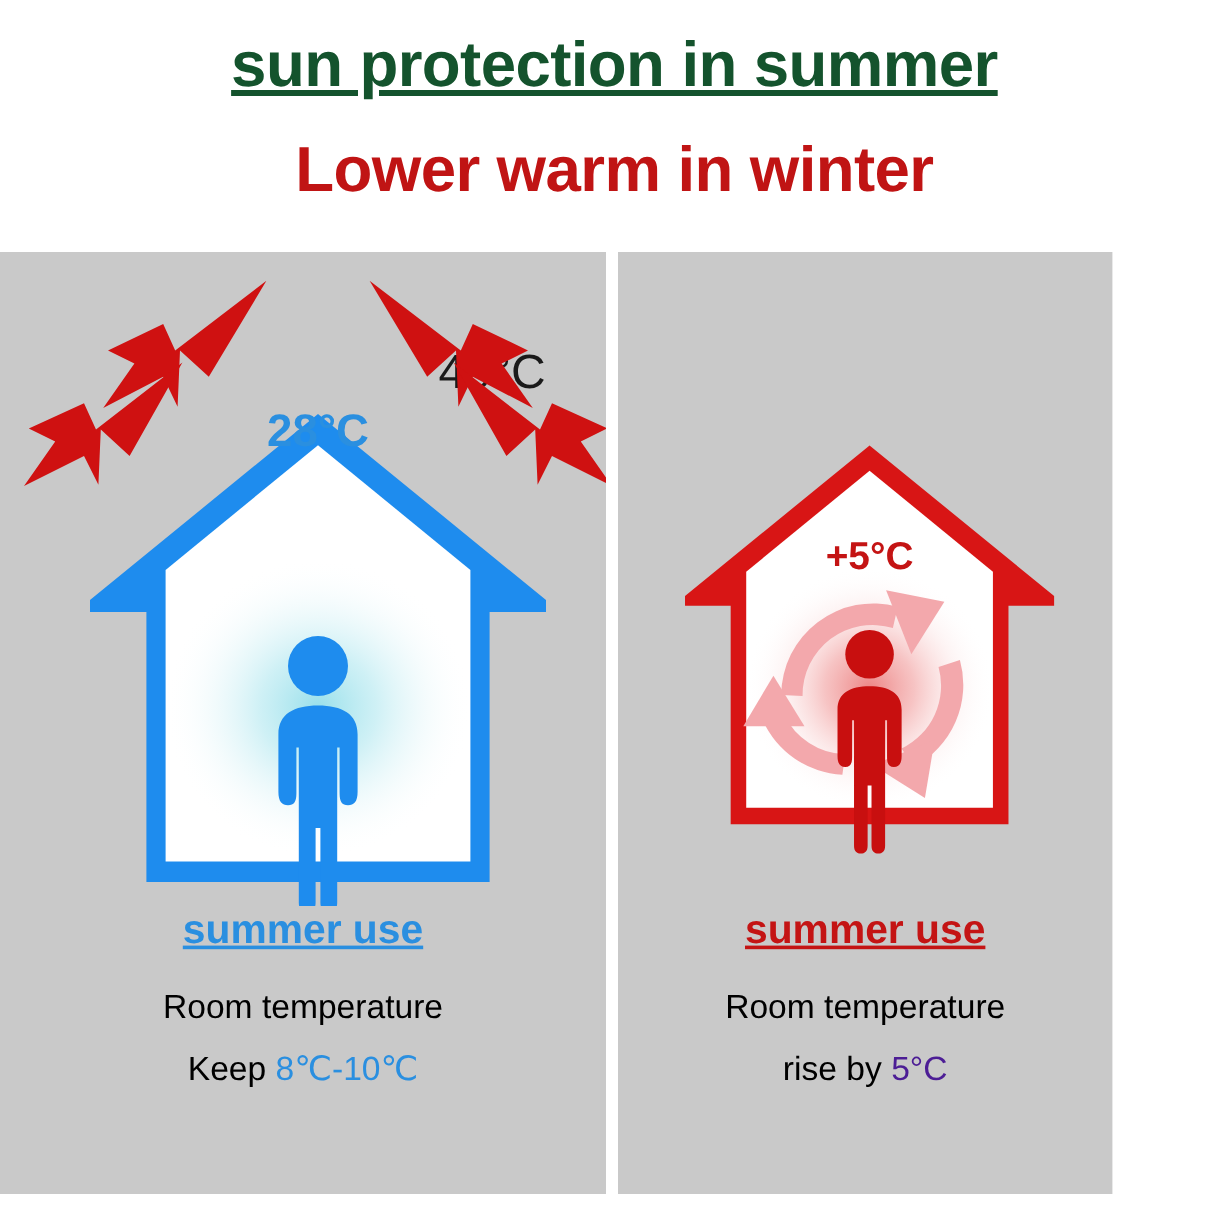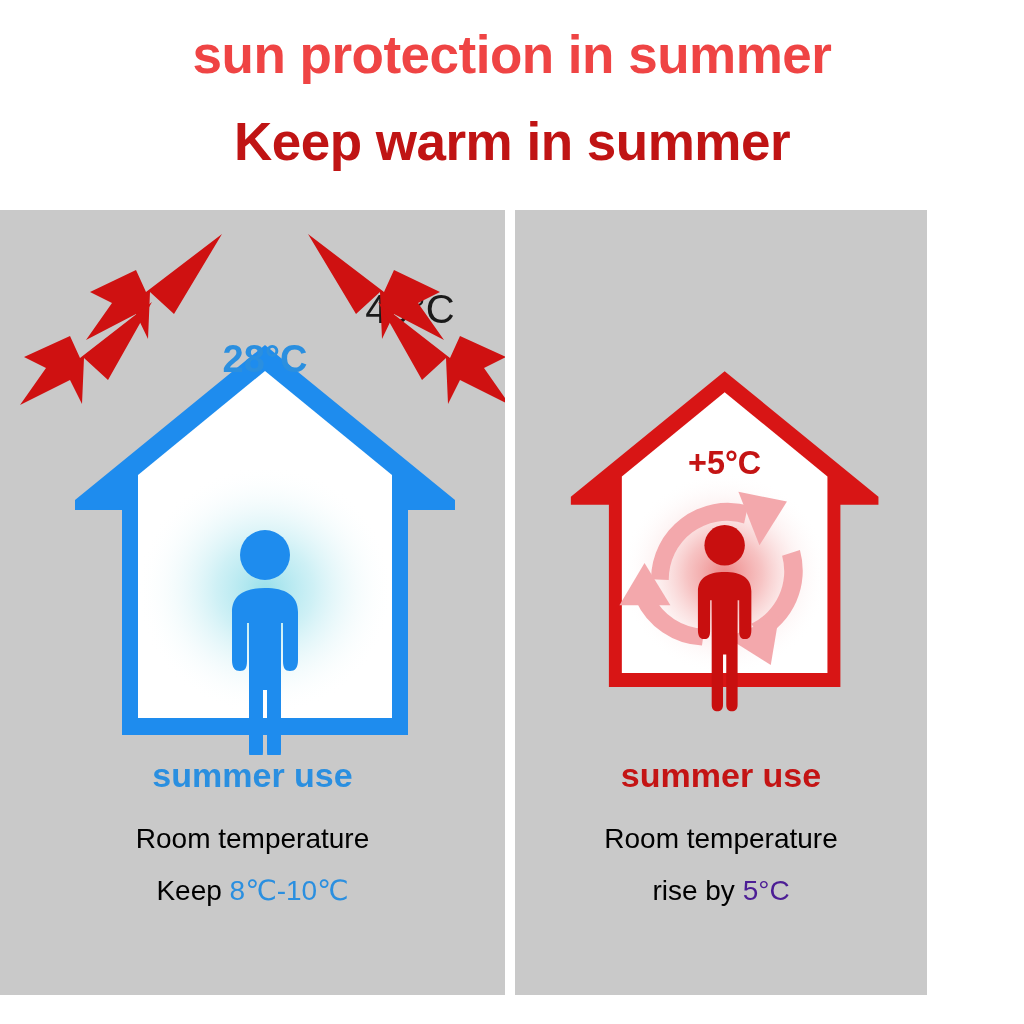--- a/index.html
+++ b/index.html
@@ -15,21 +15,21 @@
   .headline{
     position:absolute;left:0;top:0;width:1024px;height:210px;
     background:#ffffff;
   }
   .headline-line{
     position:absolute;left:0;width:1024px;text-align:center;
     font-weight:bold;white-space:pre;
   }
   #title-summer{
     top:26px;font-size:53px;line-height:58px;
-    color:#ef4444;letter-spacing:-0.5px;
+    color:#14532d;letter-spacing:-0.5px;text-decoration:underline;
   }
   #title-winter{
     top:113px;font-size:53px;line-height:58px;
     color:#c01414;letter-spacing:-0.5px;
   }
 
   
   .panel{
     position:absolute;top:210px;height:785px;
     background:#c9c9c9;
@@ -42,37 +42,38 @@
   .scene svg{position:absolute;left:0;top:0;width:100%;height:100%;display:block;}
 
   
   .captions{
     position:absolute;left:0;width:100%;top:545px;
     text-align:center;
   }
   .cap-use{
     font-size:34px;line-height:40px;font-weight:bold;white-space:pre;
     margin:0 0 18px 0;
+    text-decoration:underline;
   }
   #label-summer-use{color:#2a8fe0;}
   #label-winter-use{color:#c41414;}
   .cap-line{
     font-size:28px;line-height:52px;color:#000000;white-space:pre;
   }
   .accent-blue{color:#2a8fe0;}
   .accent-red{color:#4c1d95;}
 </style>
 </head>
 <body>
 
 <div id="root">
 
   <div class="headline">
     <div class="headline-line" id="title-summer">sun protection in summer</div>
-    <div class="headline-line" id="title-winter">Keep warm in summer</div>
+    <div class="headline-line" id="title-winter">Lower warm in winter</div>
   </div>
 
   <div class="panel" id="panel-summer">
 
     <div class="scene">
       <svg viewBox="0 0 505 545" preserveAspectRatio="xMidYMid meet">
         <defs>
           <radialGradient id="coolGlow" cx="50%" cy="50%" r="50%">
             <stop offset="0%" stop-color="#7fd8e6" stop-opacity="0.80"></stop>
             <stop offset="38%" stop-color="#9fe2ec" stop-opacity="0.50"></stop>

